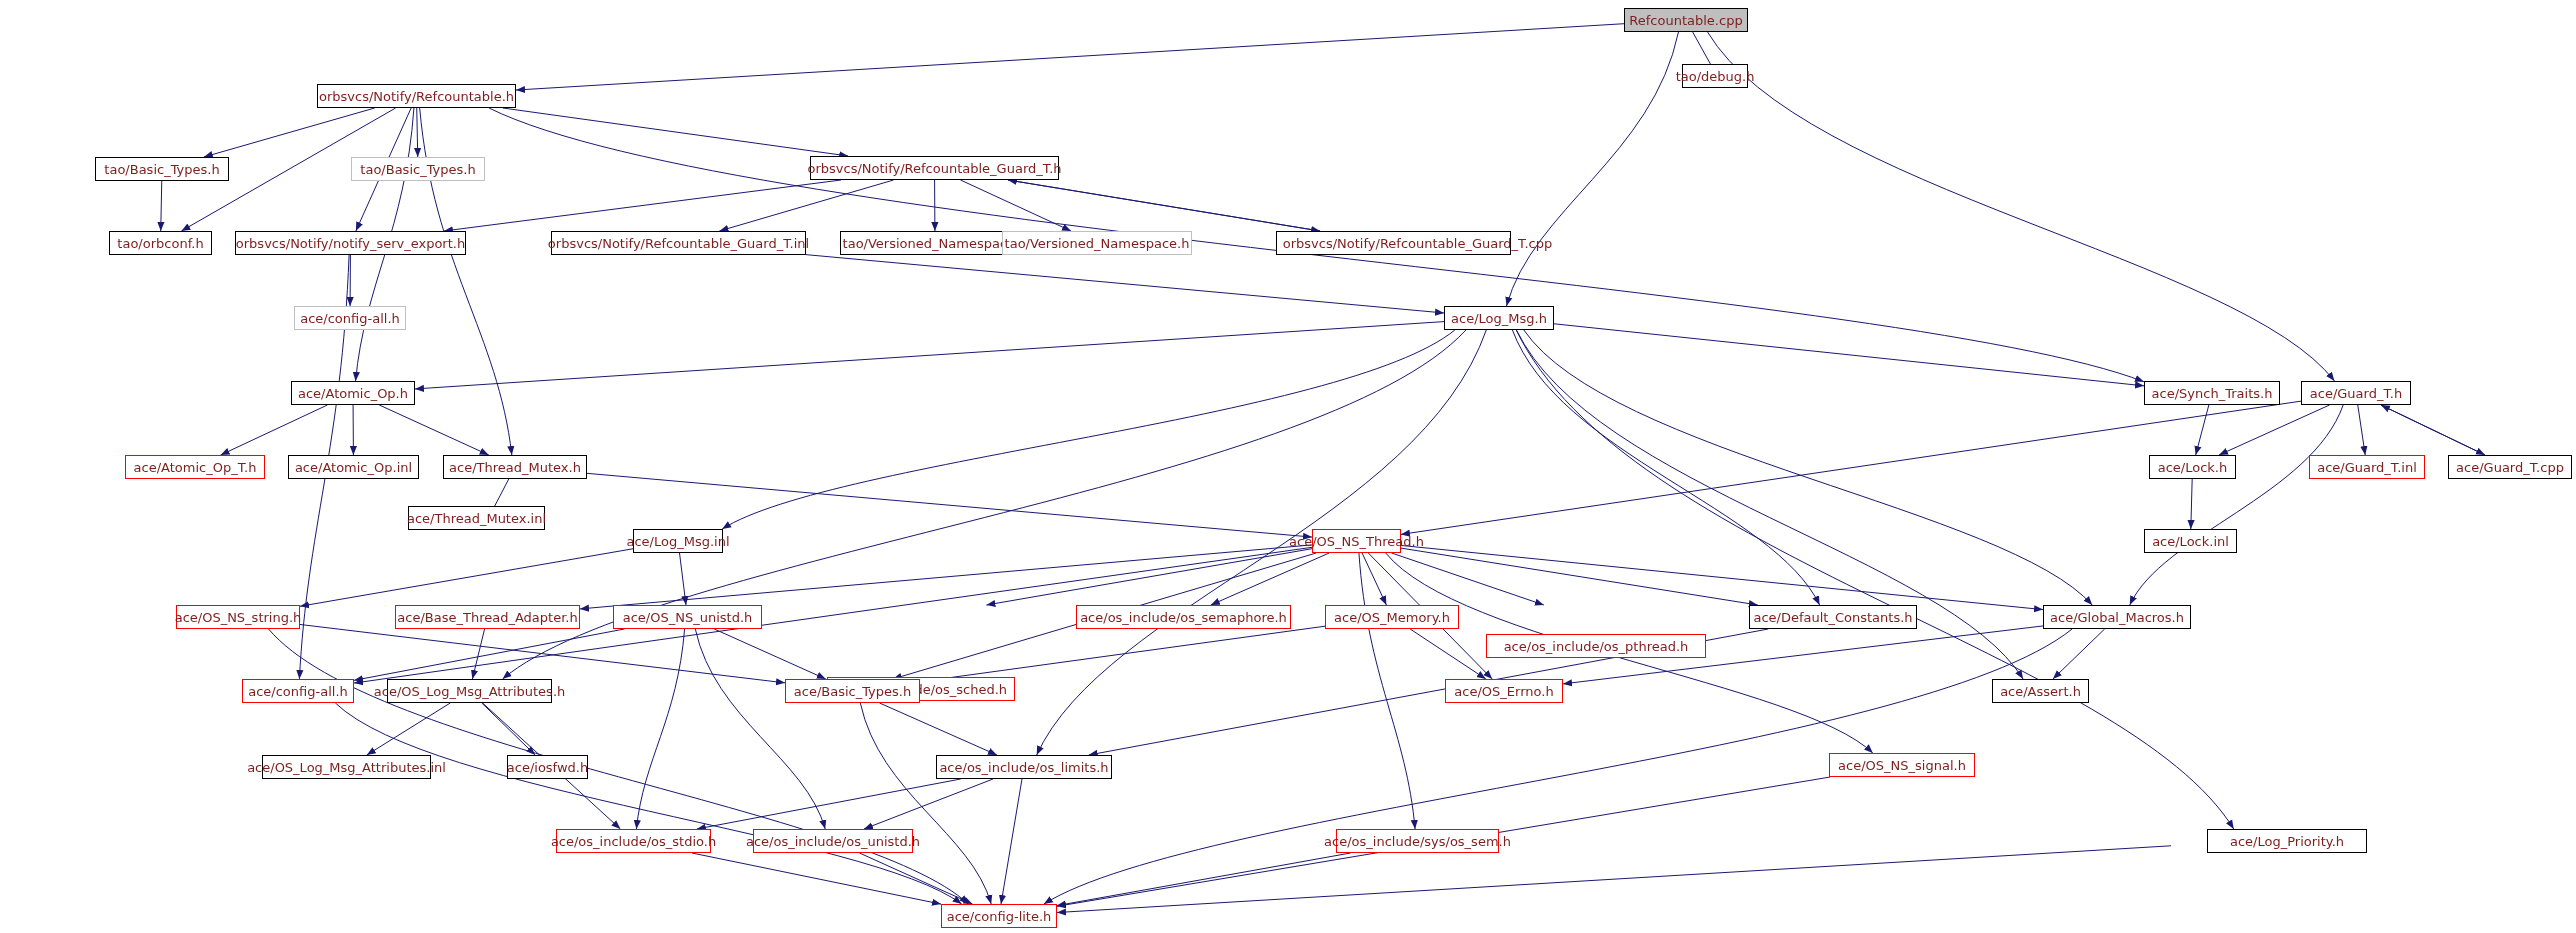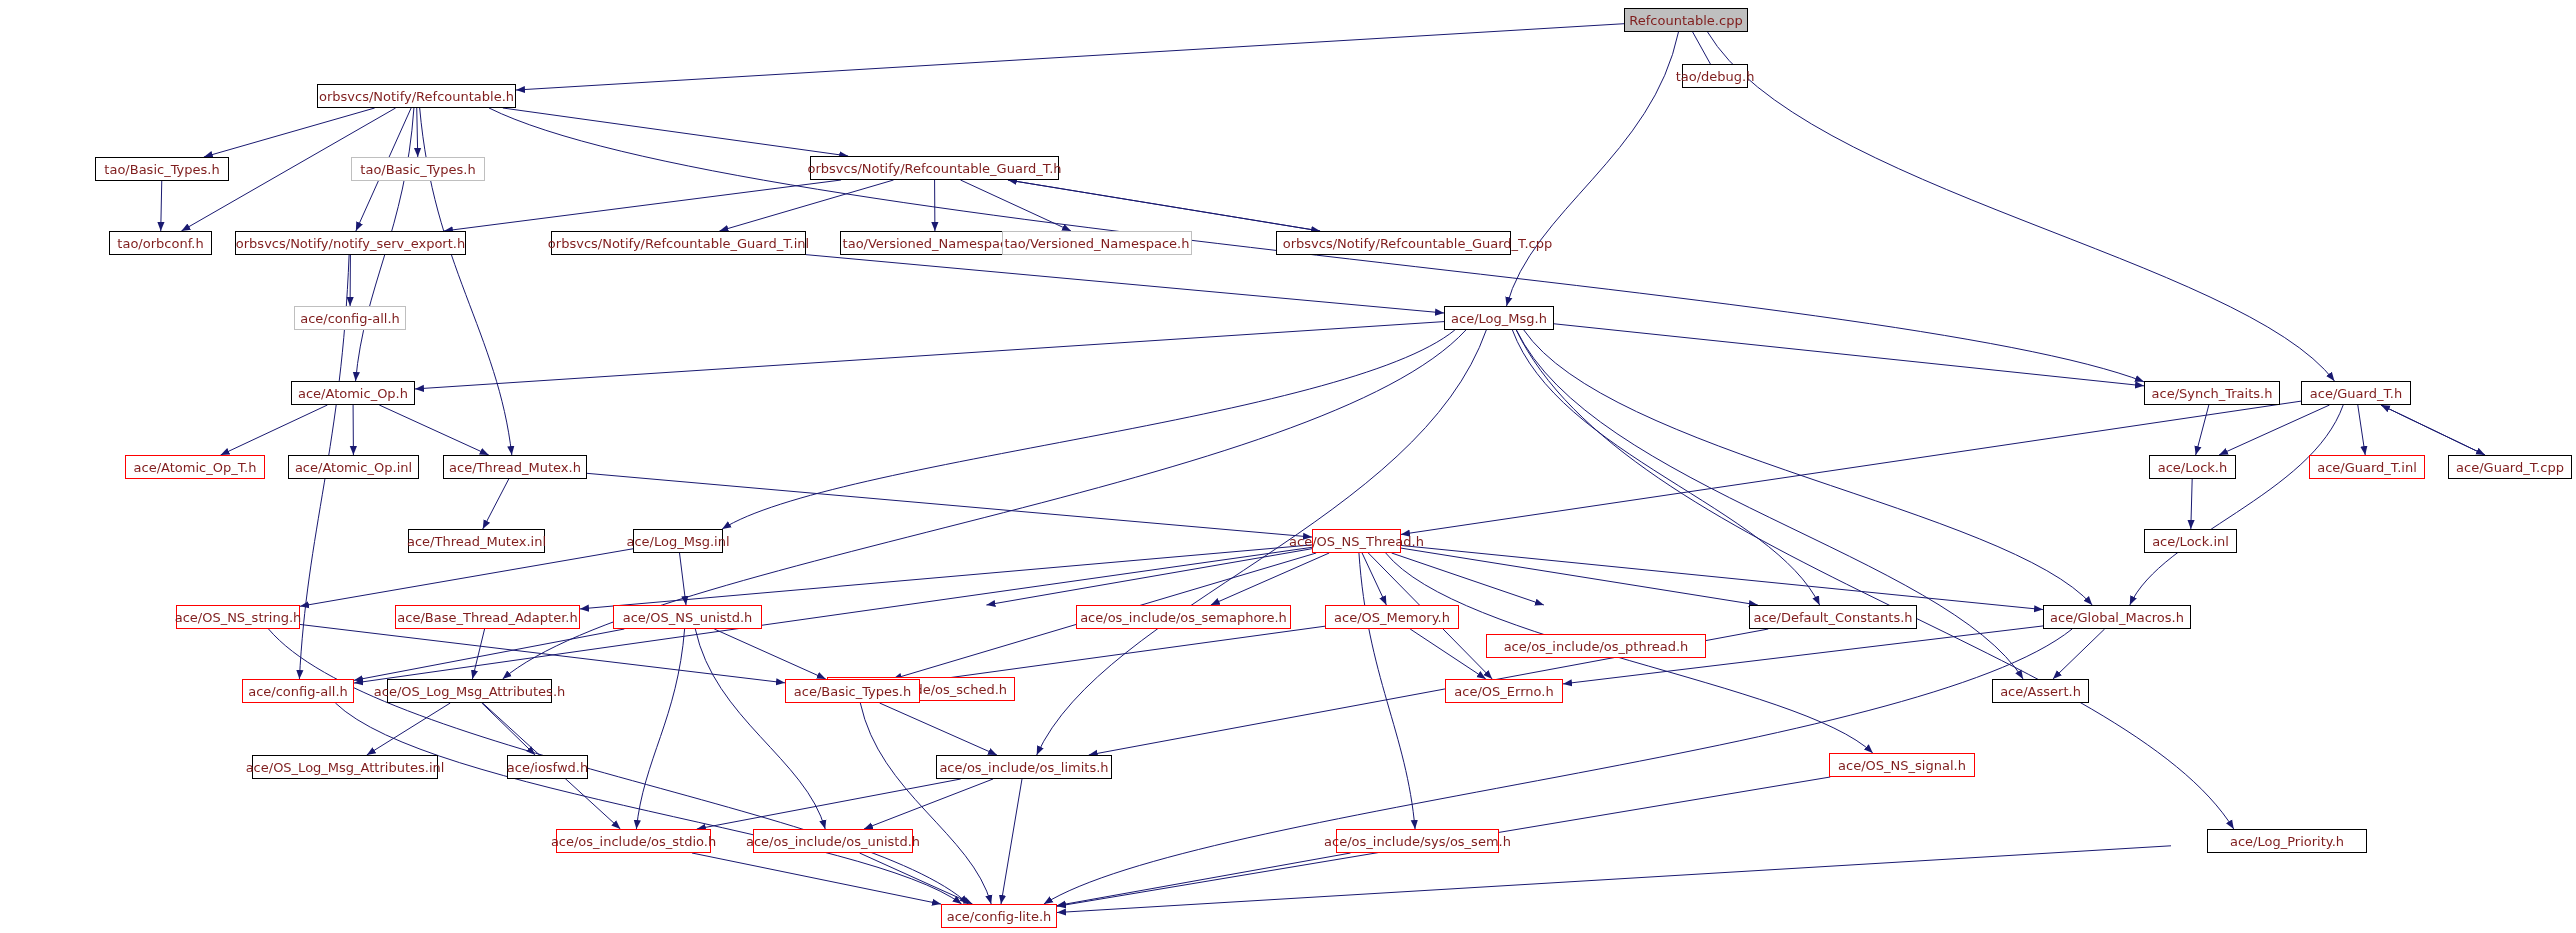--- a/index.html
+++ b/index.html
@@ -124,21 +124,21 @@
     <div class="node-box" style="left: 810px; top: 156px; width: 249px; text-align: center;">orbsvcs/Notify/Refcountable_Guard_T.h</div>
     <div class="node-box" style="left: 551px; top: 231px; width: 255px;">orbsvcs/Notify/Refcountable_Guard_T.inl</div>
     <div class="node-box" style="left: 840px; top: 231px; width: 190px;">tao/Versioned_Namespace.h</div>
     <div class="node-box grey" style="left: 1002px; top: 231px; width: 190px;">tao/Versioned_Namespace.h</div>
     <div class="node-box" style="left: 1276px; top: 231px; width: 235px; padding-left: 48px;">orbsvcs/Notify/Refcountable_Guard_T.cpp</div>
     <div class="node-box" style="left: 1444px; top: 306px; width: 110px;">ace/Log_Msg.h</div>
     <div class="node-box" style="left: 291px; top: 381px; width: 124px;">ace/Atomic_Op.h</div>
     <div class="node-box red" style="left: 125px; top: 455px; width: 140px;">ace/Atomic_Op_T.h</div>
     <div class="node-box" style="left: 288px; top: 455px; width: 131px;">ace/Atomic_Op.inl</div>
     <div class="node-box" style="left: 443px; top: 455px; width: 144px;">ace/Thread_Mutex.h</div>
-    <div class="node-box" style="left: 408px; top: 529px; width: 137px;">ace/Thread_Mutex.inl</div>
+    <div class="node-box" style="left: 408px; top: 506px; width: 137px;">ace/Thread_Mutex.inl</div>
     <div class="node-box" style="left: 2144px; top: 381px; width: 136px;">ace/Synch_Traits.h</div>
     <div class="node-box" style="left: 2301px; top: 381px; width: 110px;">ace/Guard_T.h</div>
     <div class="node-box" style="left: 2149px; top: 455px; width: 87px;">ace/Lock.h</div>
     <div class="node-box" style="left: 2144px; top: 529px; width: 93px;">ace/Lock.inl</div>
     <div class="node-box red" style="left: 2309px; top: 455px; width: 116px;">ace/Guard_T.inl</div>
     <div class="node-box" style="left: 2448px; top: 455px; width: 124px;">ace/Guard_T.cpp</div>
     <div class="node-box" style="left: 633px; top: 529px; width: 90px;">ace/Log_Msg.inl</div>
     <div class="node-box red" style="left: 1312px; top: 529px; width: 89px;">ace/OS_NS_Thread.h</div>
     <div class="node-box red" style="left: 176px; top: 605px; width: 124px;">ace/OS_NS_string.h</div>
     <div class="node-box red" style="left: 395px; top: 605px; width: 185px;">ace/Base_Thread_Adapter.h</div>
@@ -147,21 +147,21 @@
     <div class="node-box red" style="left: 1076px; top: 605px; width: 215px;">ace/os_include/os_semaphore.h</div>
     <div class="node-box red" style="left: 1325px; top: 605px; width: 134px;">ace/OS_Memory.h</div>
     <div class="node-box red" style="left: 1486px; top: 634px; width: 220px;">ace/os_include/os_pthread.h</div>
     <div class="node-box" style="left: 1749px; top: 605px; width: 168px;">ace/Default_Constants.h</div>
     <div class="node-box" style="left: 2043px; top: 605px; width: 148px;">ace/Global_Macros.h</div>
     <div class="node-box red" style="left: 242px; top: 679px; width: 112px;">ace/config-all.h</div>
     <div class="node-box" style="left: 387px; top: 679px; width: 165px;">ace/OS_Log_Msg_Attributes.h</div>
     <div class="node-box red" style="left: 785px; top: 679px; width: 135px;">ace/Basic_Types.h</div>
     <div class="node-box red" style="left: 1445px; top: 679px; width: 118px;">ace/OS_Errno.h</div>
     <div class="node-box" style="left: 1992px; top: 679px; width: 97px;">ace/Assert.h</div>
-    <div class="node-box" style="left: 252px; top: 755px; width: 186px;">ace/OS_Log_Msg_Attributes.inl</div>
+    <div class="node-box" style="left: 262px; top: 755px; width: 169px;">ace/OS_Log_Msg_Attributes.inl</div>
     <div class="node-box" style="left: 507px; top: 755px; width: 81px;">ace/iosfwd.h</div>
     <div class="node-box" style="left: 936px; top: 755px; width: 176px;">ace/os_include/os_limits.h</div>
     <div class="node-box red" style="left: 1829px; top: 753px; width: 146px;">ace/OS_NS_signal.h</div>
     <div class="node-box red" style="left: 556px; top: 829px; width: 155px;">ace/os_include/os_stdio.h</div>
     <div class="node-box red" style="left: 753px; top: 829px; width: 160px;">ace/os_include/os_unistd.h</div>
     <div class="node-box red" style="left: 1336px; top: 829px; width: 163px;">ace/os_include/sys/os_sem.h</div>
     <div class="node-box" style="left: 2171px; top: 829px; width: 160px; margin-left: 36px;">ace/Log_Priority.h</div>
     <div class="node-box red" style="left: 941px; top: 904px; width: 116px;">ace/config-lite.h</div>
   </div>
 

